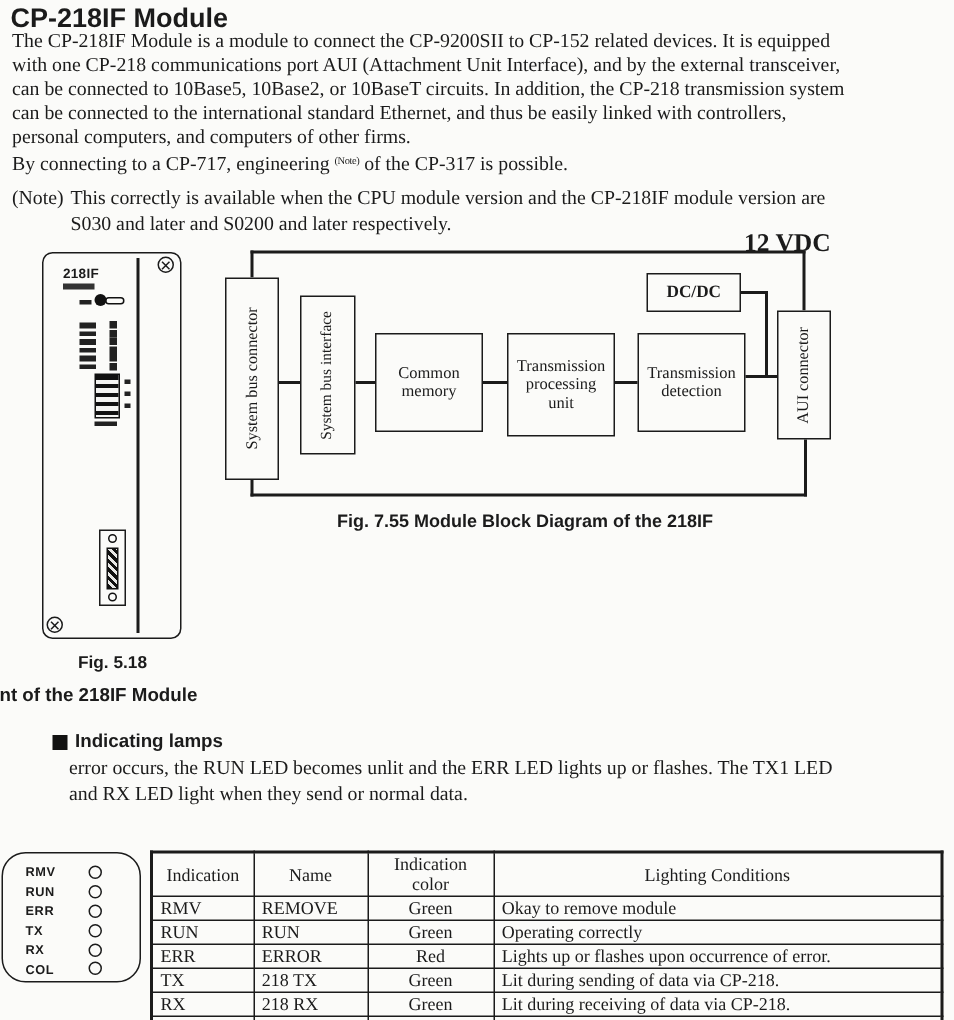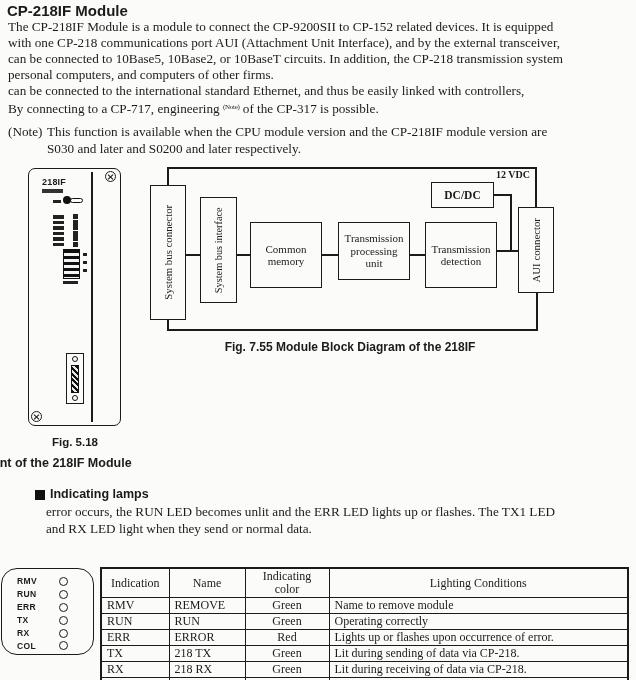--- a/index.html
+++ b/index.html
@@ -12,21 +12,21 @@
     overflow:hidden;
     position:relative;
   }
   .abs { position:absolute; }
   .ln  { position:absolute; background:var(--ink); }
   .box { position:absolute; border:1.6px solid var(--ink); background:var(--paper); }
   .sans { font-family:"Liberation Sans", sans-serif; }
   .bold { font-weight:bold; }
   .nowrap { white-space:nowrap; }
 
-  .page-title { left:7px; top:2px; font-size:15px; }
+  .page-title { left:7px; top:2px; font-size:18px; }
   .bodyline { white-space:nowrap; font-size:13.2px; line-height:16px; }
   .intro { left:8px; top:19px; }
   .sup-note { font-size:7px; vertical-align:4px; letter-spacing:-0.3px; }
 
   .note-label { left:8px; top:124px; font-size:13.2px; }
   .note-text { left:47px; top:124px; }
   .note-text .bodyline { line-height:16.5px; }
 
   
   .module-outline { left:28px; top:168px; width:93px; height:258px; border-radius:7px; }
@@ -53,21 +53,21 @@
   .module-rail { left:91px; top:172px; width:1.6px; height:250px; }
 
   .fig518-caption { left:20px; top:436px; width:110px; text-align:center; font-size:11.5px; }
   .fig518-sub { left:-8px; top:456px; font-size:12.5px; }
 
   
   .dbox { display:flex; align-items:center; justify-content:center; text-align:center;
           font-size:11px; line-height:12.5px; }
   .vtext { transform:rotate(-90deg); white-space:nowrap; font-size:10.8px; }
   .dc-label { display:flex; align-items:center; justify-content:center; font-size:11.5px; font-weight:bold; }
-  .vdc { left:496px; top:169px; font-size:10px; }
+  .vdc { left:496px; top:152px; font-size:17px; }
   .fig517-caption { left:150px; top:340px; width:400px; text-align:center; font-size:12px; }
 
   
   .lamps-bullet { left:35px; top:490px; width:10px; height:10px; background:#111; }
   .lamps-heading { left:50px; top:487px; font-size:12.5px; }
   .lamps-text { left:46px; top:504px; }
   .lamps-text .bodyline { line-height:16.5px; }
 
   
   .led-panel { left:1px; top:568px; width:93px; height:87px; border:1.8px solid var(--ink);
@@ -90,28 +90,28 @@
 </style>
 </head>
 <body>
 
 <div class="abs page-title sans bold">CP-218IF Module</div>
 
 <div class="abs intro">
   <div class="bodyline">The CP-218IF Module is a module to connect the CP-9200SII to CP-152 related devices. It is equipped</div>
   <div class="bodyline">with one CP-218 communications port AUI (Attachment Unit Interface), and by the external transceiver,</div>
   <div class="bodyline">can be connected to 10Base5, 10Base2, or 10BaseT circuits. In addition, the CP-218 transmission system</div>
+  <div class="bodyline">can be connected to the international standard Ethernet, and thus be easily linked with controllers,</div>
   <div class="bodyline">personal computers, and computers of other firms.</div>
-  <div class="bodyline">can be connected to the international standard Ethernet, and thus be easily linked with controllers,</div>
   <div class="bodyline"><span>By connecting to a CP-717, engineering </span><span class="sup-note">(Note)</span><span> of the CP-317 is possible.</span></div>
 </div>
 
 <div class="abs note-label bodyline">(Note)</div>
 <div class="abs note-text">
-  <div class="bodyline">This function is available when the CPU module version and the CP-218IF module version are</div>
+  <div class="bodyline">This correctly is available when the CPU module version and the CP-218IF module version are</div>
   <div class="bodyline">S030 and later and S0200 and later respectively.</div>
 </div>
 
 <div class="box module-outline">
   <div class="screw" style="left:76px; top:2px;"></div>
   <div class="screw" style="left:2px; top:242px;"></div>
   <div class="model-label sans bold">218IF</div>
   <div class="model-sub"></div>
   <div class="sw-bar"></div>
   <div class="sw-knob"></div>
@@ -164,21 +164,21 @@
 
 <div class="box dbox" style="left:150px; top:185px; width:36px; height:135px;">
   <span class="vtext">System bus connector</span>
 </div>
 <div class="box dbox" style="left:200px; top:197px; width:37px; height:106px;">
   <span class="vtext" style="font-size:10.3px;">System bus interface</span>
 </div>
 <div class="box dbox" style="left:250px; top:222px; width:72px; height:66px; padding:4px;">
   <span>Common memory</span>
 </div>
-<div class="box dbox" style="left:338px; top:222px; width:72px; height:58px; padding:4px;">
+<div class="box dbox" style="left:338px; top:222px; width:72px; height:69px; padding:4px;">
   <span>Transmission processing unit</span>
 </div>
 <div class="box dbox" style="left:425px; top:222px; width:72px; height:66px; padding:4px;">
   <span>Transmission detection</span>
 </div>
 <div class="box dc-label" style="left:431px; top:182px; width:63px; height:26px;">
   <span>DC/DC</span>
 </div>
 <div class="abs vdc bold">12 VDC</div>
 <div class="box dbox" style="left:518px; top:207px; width:36px; height:86px;">
@@ -230,28 +230,28 @@
       <span class="led-label">COL</span>
       <span class="led-circle"></span>
     </div>
 </div>
 
 <table class="lamp-table">
   <tbody>
       <tr>
     <th class="col-ind">Indication</th>
     <th class="col-name">Name</th>
-    <th class="col-color">Indicating color</th>
+    <th class="col-color">Indication color</th>
     <th class="col-cond">Lighting Conditions</th>
   </tr>
   <tr>
     <td>RMV</td>
     <td>REMOVE</td>
     <td class="col-color">Green</td>
-    <td>Name to remove module</td>
+    <td>Okay to remove module</td>
   </tr>
   <tr>
     <td>RUN</td>
     <td>RUN</td>
     <td class="col-color">Green</td>
     <td>Operating correctly</td>
   </tr>
   <tr>
     <td>ERR</td>
     <td>ERROR</td>

